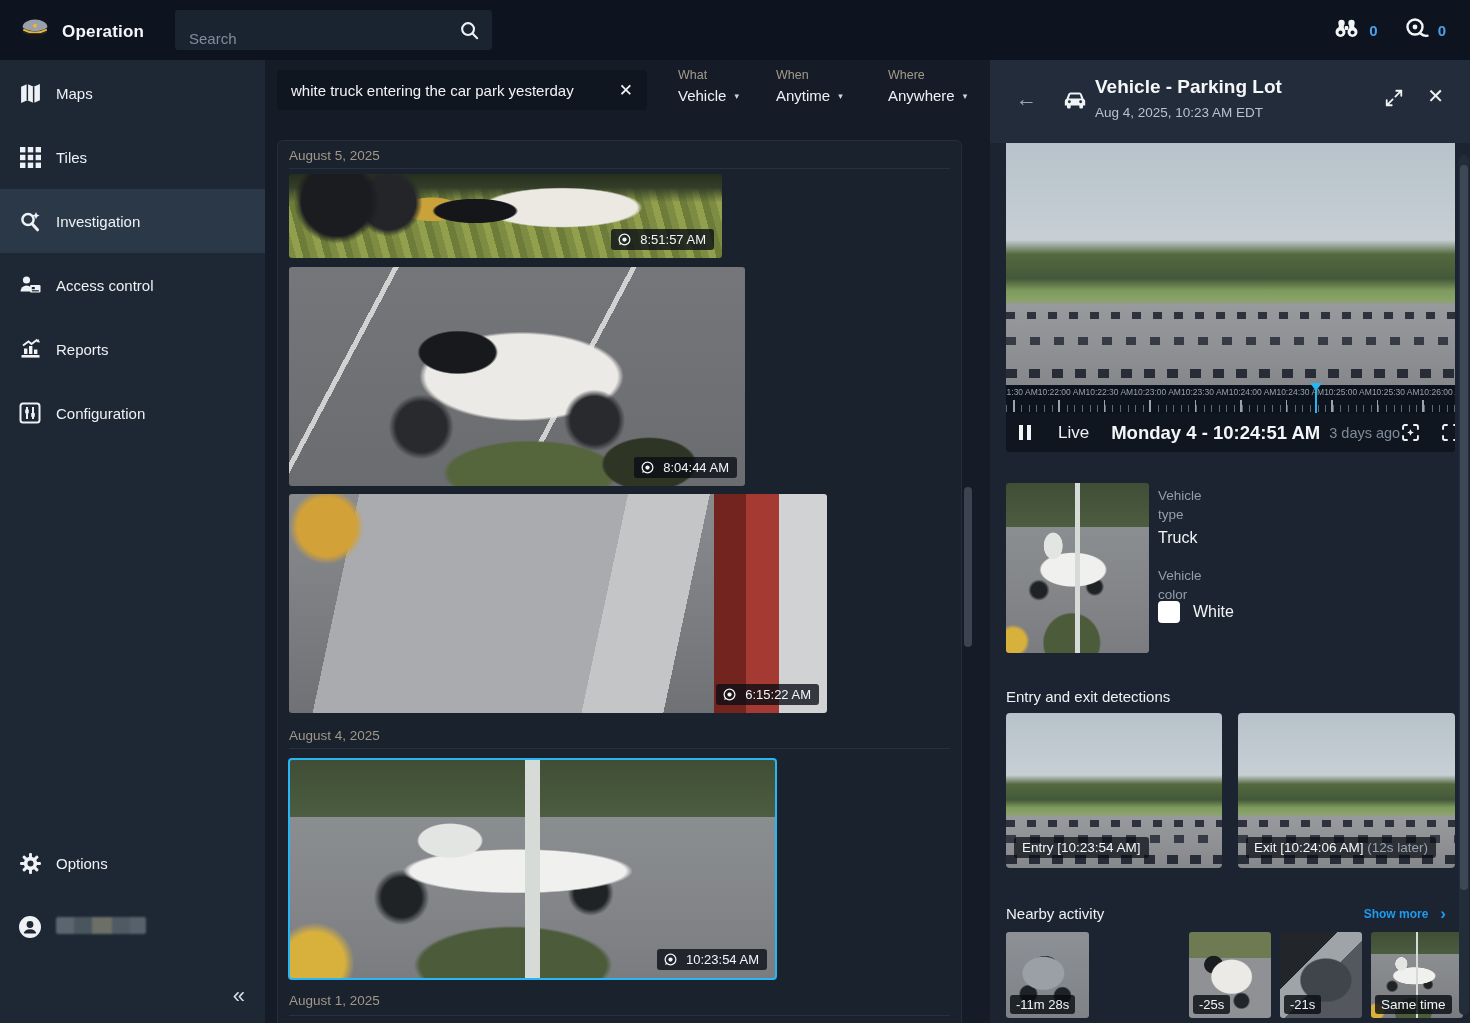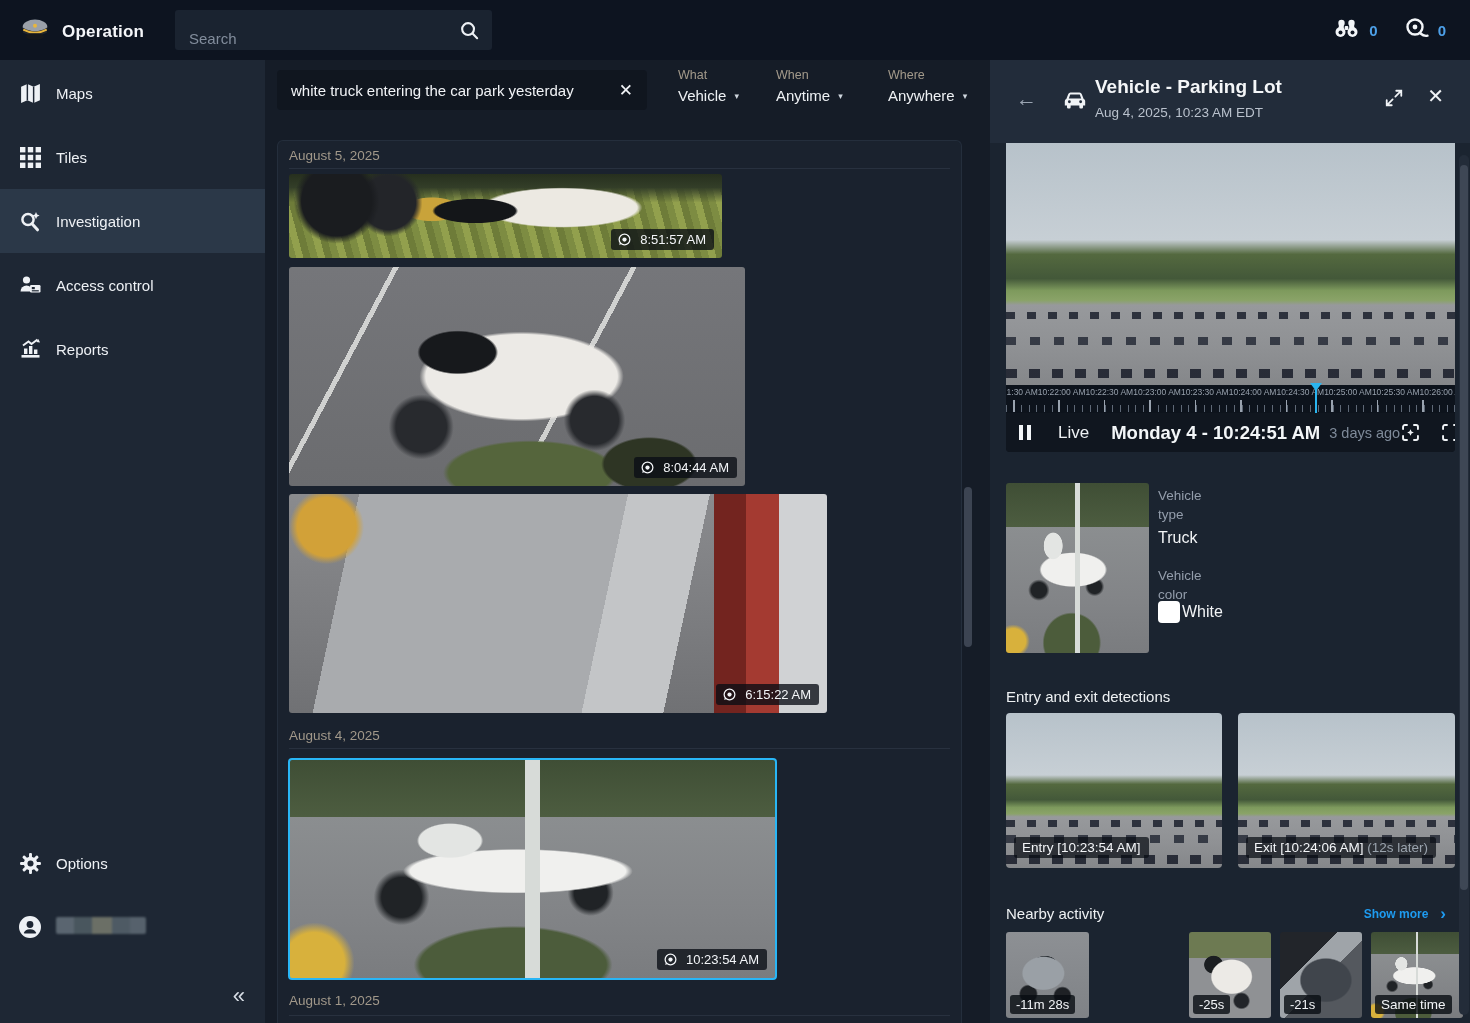--- a/index.html
+++ b/index.html
@@ -77,21 +77,21 @@
   .live-dot { width:8px; height:8px; border-radius:50%; background:#6f7a88; margin-left:18px; }
   .live-lbl { font-size:17px; color:#eef1f4; margin-left:9px; cursor:pointer; }
   .cur-time { font-size:18.5px; font-weight:bold; color:#f3f6f8; margin-left:22px; white-space:nowrap; }
   .rel-time { font-size:14.5px; color:#7e8a99; margin-left:9px; white-space:nowrap; }
   .ctl-icons { margin-left:auto; display:flex; gap:19px; }
   .ctl-icons > div { cursor:pointer; display:flex; }
 
   .v-thumb { position:absolute; left:16px; top:423px; width:143px; height:170px; border-radius:3px; }
   .v-label { position:absolute; left:168px; width:72px; font-size:13.5px; line-height:1.4; color:#939dab; }
   .v-value { position:absolute; left:168px; font-size:16px; color:#f2f4f6; }
-  .swatch-row { position:absolute; left:168px; top:541px; display:flex; align-items:center; gap:2px; }
+  .swatch-row { position:absolute; left:168px; top:541px; display:flex; align-items:center; gap:13px; }
   .swatch { width:22px; height:22px; border-radius:4px; }
 
   .sec-header { position:absolute; left:16px; font-size:15px; color:#eef1f3; }
   .det-thumb { position:absolute; top:653px; height:155px; border-radius:4px; cursor:pointer; overflow:hidden; }
   .det-badge { position:absolute; left:8px; bottom:10px; background:rgba(9,13,20,.72); border-radius:3px; padding:3px 8px; font-size:13.5px; color:#f3f5f8; white-space:nowrap; }
   .det-badge .suffix { color:#9aa3ad; }
 
   .show-more { position:absolute; right:24px; top:845px; display:flex; align-items:center; gap:12px; cursor:pointer; }
   .show-more .sm-lbl { color:#1e9bf0; font-size:12px; font-weight:bold; }
   .show-more .sm-chev { color:#1e9bf0; font-size:17px; font-weight:bold; line-height:1; }
@@ -271,20 +271,31 @@
           <rect x="2" y="17" width="18" height="2.6" fill="#eef1f5"></rect>
           <rect x="4.5" y="10.5" width="3.4" height="5.5" fill="#eef1f5"></rect>
           <rect x="9.5" y="8" width="3.4" height="8" fill="#eef1f5"></rect>
           <rect x="14.5" y="11.5" width="3.4" height="4.5" fill="#eef1f5"></rect>
           <path d="M3.5 7.5 L9 3.5 l3 2.5 L18 1.5" stroke="#eef1f5" stroke-width="2" fill="none"></path>
           <path d="M18.8 1 l1.8 3.4 -3.8-.3 Z" fill="#eef1f5"></path>
         </svg>
       </span>
         <span class="lbl">Reports</span>
     </div>
+    <div class="side-item" style="top:321px">
+      <span class="ic">
+        <svg width="22" height="22" viewBox="0 0 22 22">
+          <rect x="1.5" y="1.5" width="19" height="19" rx="2.5" fill="none" stroke="#eef1f5" stroke-width="2"></rect>
+          <path d="M8 5 v12 M14 5 v12" stroke="#eef1f5" stroke-width="2"></path>
+          <rect x="6.2" y="7.5" width="3.6" height="3.8" fill="#eef1f5"></rect>
+          <rect x="12.2" y="11" width="3.6" height="3.8" fill="#eef1f5"></rect>
+        </svg>
+      </span>
+        <span class="lbl">Configuration</span>
+    </div>
     <div class="side-item" style="top:771px">
       <span class="ic">
         <svg width="23" height="23" viewBox="0 0 22 22">
           <g fill="#eef1f5">
             <rect x="9.6" y="1" width="2.8" height="20" rx="1"></rect>
             <rect x="1" y="9.6" width="20" height="2.8" rx="1"></rect>
             <rect x="9.6" y="1" width="2.8" height="20" rx="1" transform="rotate(45 11 11)"></rect>
             <rect x="9.6" y="1" width="2.8" height="20" rx="1" transform="rotate(-45 11 11)"></rect>
             <circle cx="11" cy="11" r="6.4"></circle>
           </g>

